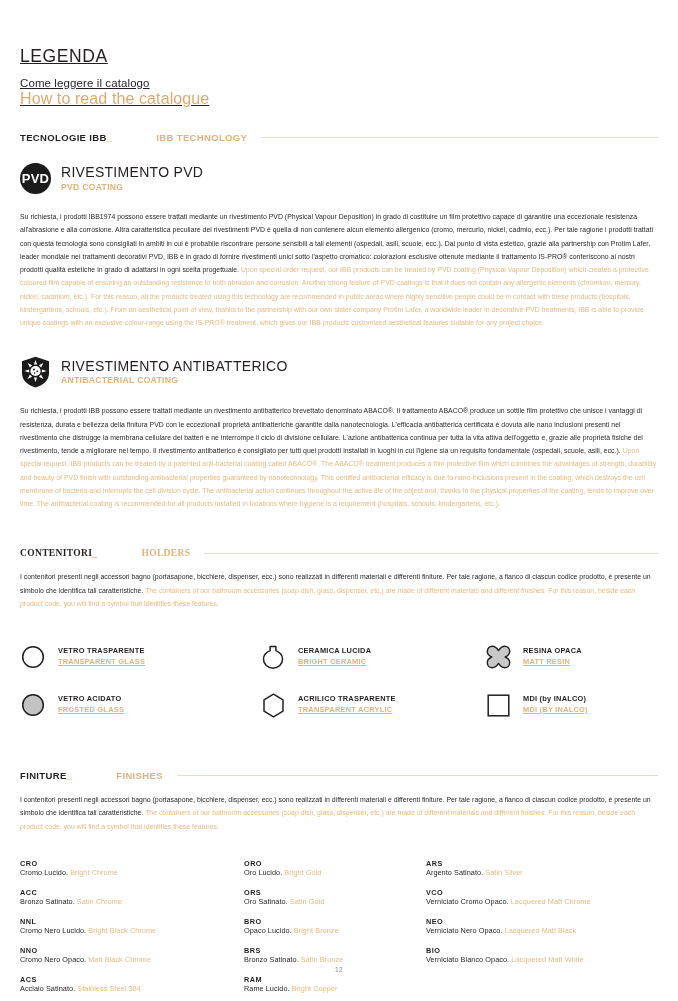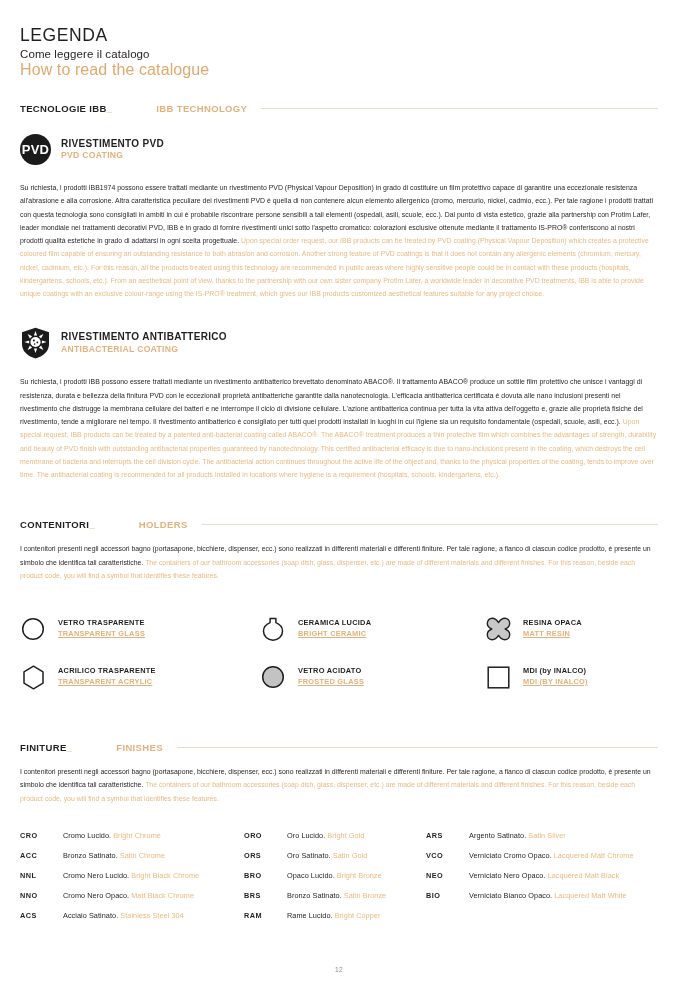--- a/index.html
+++ b/index.html
@@ -17,32 +17,32 @@
   }
   .page {
     width: 678px;
     height: 1001px;
     position: relative;
     box-sizing: border-box;
     padding: 0 20px;
   }
 
   
-  .masthead { padding-top: 25px; }
+  .masthead { padding-top: 46px; text-decoration: underline; }
   .masthead .title {
     font-size: 17.5px;
     letter-spacing: 0.6px;
     font-weight: 400;
     color: #231f20;
     line-height: 1.2;
   }
   .masthead .sub-it {
     font-size: 11.5px;
     color: #231f20;
-    margin-top: 2px;
+    margin-top: 10px;
     letter-spacing: 0.1px;
   }
   .masthead .sub-en {
     font-size: 16px;
     color: #e0a96d;
     margin-top: 1px;
     letter-spacing: 0.1px;
   }
 
   
@@ -88,22 +88,22 @@
     flex: 0 0 auto;
   }
   .badge-shield {
     width: 31px; height: 33px;
     flex: 0 0 auto;
     display: flex;
     align-items: center;
     justify-content: center;
   }
   .tech-names .n-it {
-    font-size: 10px;
-    font-weight: bold;
+    font-size: 14px;
+    font-weight: normal;
     color: #231f20;
     letter-spacing: 0.3px;
     line-height: 1.35;
   }
   .tech-names .n-en {
     font-size: 8.6px;
     font-weight: bold;
     color: #e3b17c;
     letter-spacing: 0.3px;
     line-height: 1.35;
@@ -167,20 +167,21 @@
   
   .fin-grid {
     display: grid;
     grid-template-columns: 224px 182px 1fr;
     row-gap: 11px;
     margin-top: 26px;
   }
   .fin-row {
     display: flex;
     align-items: baseline;
+    flex-direction: column;
   }
   .fin-code {
     width: 43px;
     flex: 0 0 auto;
     font-size: 7.3px;
     font-weight: bold;
     letter-spacing: 0.45px;
     color: #231f20;
   }
   .fin-desc {
@@ -262,21 +263,21 @@
         <div class="n-it">RIVESTIMENTO ANTIBATTERICO</div>
         <div class="n-en">ANTIBACTERIAL COATING</div>
       </div>
     </div>
     <div class="body-par">
       <span>Su richiesta, i prodotti IBB possono essere trattati mediante un rivestimento antibatterico brevettato denominato ABACO®. Il trattamento ABACO® produce un sottile film protettivo che unisce i vantaggi di resistenza, durata e bellezza della finitura PVD con le eccezionali proprietà antibatteriche garantite dalla nanotecnologia. L'efficacia antibatterica certificata è dovuta alle nano inclusioni presenti nel rivestimento che distrugge la membrana cellulare dei batteri e ne interrompe il ciclo di divisione cellulare. L'azione antibatterica continua per tutta la vita attiva dell'oggetto e, grazie alle proprietà fisiche del rivestimento, tende a migliorare nel tempo. Il rivestimento antibatterico è consigliato per tutti quei prodotti  installati in luoghi in cui l'igiene sia un requisito fondamentale (ospedali, scuole, asili, ecc.).</span>
       <span class="en">Upon special request, IBB products can be treated by a patented anti-bacterial coating called ABACO®. The ABACO® treatment produces a thin protective film which combines the advantages of strength, durability and beauty of PVD finish with outstanding antibacterial properties guaranteed by nanotechnology. This certified antibacterial efficacy is due to nano-inclusions present in the coating, which destroys the cell membrane of bacteria and interrupts the cell division cycle. The antibacterial action continues throughout the active life of the object and, thanks to the physical properties of the coating, tends to improve over time. The antibacterial coating is recommended for all products installed in locations where hygiene is a requirement (hospitals, schools, kindergartens, etc.).</span>
     </div>
   </div>
 
-  <div class="section-head" style="margin-top:38px;">
+  <div class="section-head" style="margin-top:38px;font-family:Liberation Serif, serif;">
     <div class="labels">
       <span class="lab-it">CONTENITORI</span><span class="lab-sep">_</span><span class="lab-en">HOLDERS</span>
     </div>
     <div class="rule"></div>
   </div>
 
   <div class="intro-par">
     <span>I contenitori presenti negli accessori bagno (portasapone, bicchiere, dispenser, ecc.) sono realizzati in differenti materiali e differenti finiture. Per tale ragione, a fianco di ciascun codice prodotto, è presente un simbolo che identifica tali caratteristiche.</span>
     <span class="en">The containers of our bathroom accessories (soap dish, glass, dispenser, etc.) are made of different materials and different finishes. For this reason, beside each product code, you will find a symbol that identifies these features.</span>
   </div>
@@ -314,39 +315,39 @@
         </svg>
       </div>
       <div class="mat-txt">
         <div class="m-it">RESINA OPACA</div>
         <div class="m-en">MATT RESIN</div>
       </div>
     </div>
 
     <div class="mat-item">
       <div class="mat-ico">
+        <svg width="24" height="24" viewBox="0 0 24 24" aria-hidden="true">
+          <circle cx="12" cy="12" r="10.3" fill="#c3c3c3" stroke="#231f20" stroke-width="1.5"></circle>
+        </svg>
+      </div>
+      <div class="mat-txt">
+        <div class="m-it">VETRO ACIDATO</div>
+        <div class="m-en">FROSTED GLASS</div>
+      </div>
+    </div>
+
+    <div class="mat-item">
+      <div class="mat-ico">
         <svg width="23" height="25" viewBox="0 0 23 25" aria-hidden="true">
           <path d="M11.5 1.2 L21.0 6.8 V18.2 L11.5 23.8 L2.0 18.2 V6.8 Z" fill="#ffffff" stroke="#231f20" stroke-width="1.5" stroke-linejoin="round"></path>
         </svg>
       </div>
       <div class="mat-txt">
         <div class="m-it">ACRILICO TRASPARENTE</div>
         <div class="m-en">TRANSPARENT ACRYLIC</div>
-      </div>
-    </div>
-
-    <div class="mat-item">
-      <div class="mat-ico">
-        <svg width="24" height="24" viewBox="0 0 24 24" aria-hidden="true">
-          <circle cx="12" cy="12" r="10.3" fill="#c3c3c3" stroke="#231f20" stroke-width="1.5"></circle>
-        </svg>
-      </div>
-      <div class="mat-txt">
-        <div class="m-it">VETRO ACIDATO</div>
-        <div class="m-en">FROSTED GLASS</div>
       </div>
     </div>
 
     <div class="mat-item">
       <div class="mat-ico">
         <svg width="23" height="23" viewBox="0 0 23 23" aria-hidden="true">
           <rect x="1.2" y="1.2" width="20.6" height="20.6" fill="#ffffff" stroke="#231f20" stroke-width="1.5"></rect>
         </svg>
       </div>
       <div class="mat-txt">

